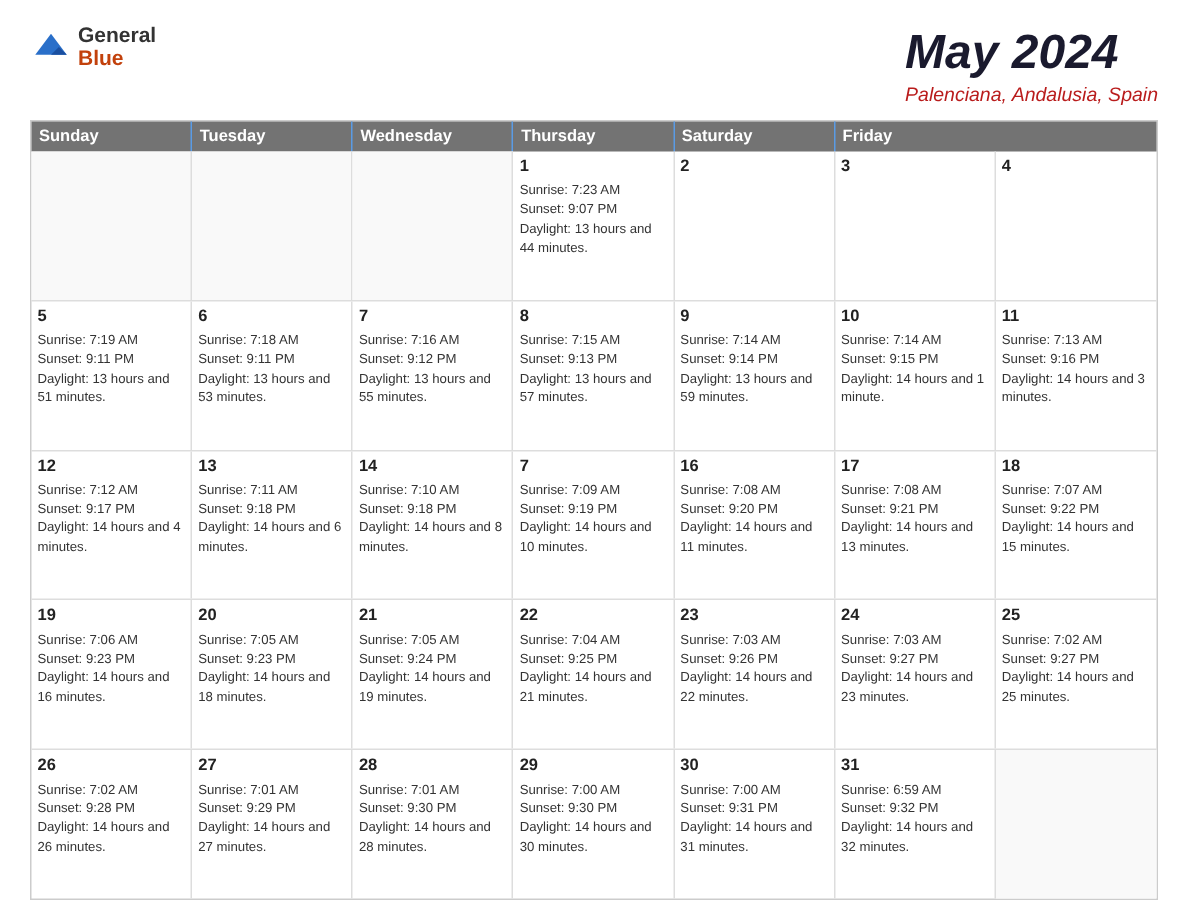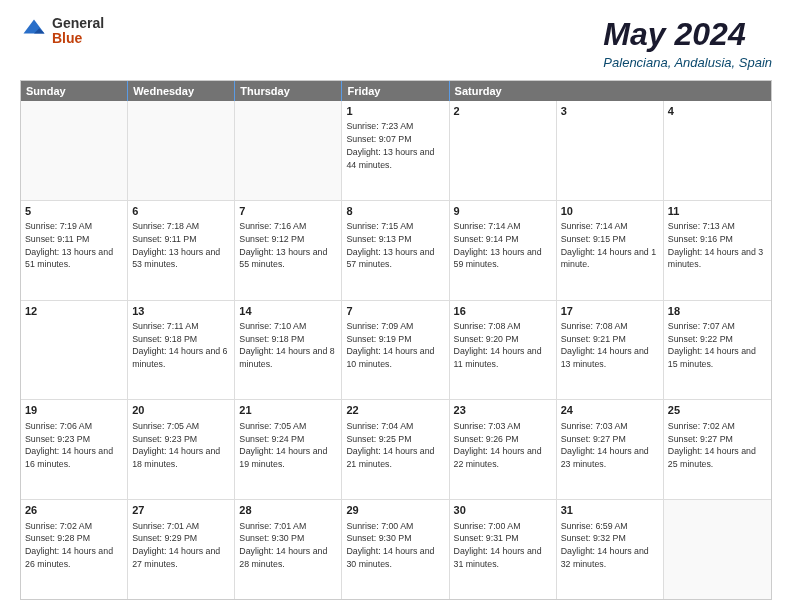--- a/index.html
+++ b/index.html
@@ -18,21 +18,21 @@
       flex-direction: column;
     }
     .header {
       display: flex;
       justify-content: space-between;
       align-items: flex-start;
       margin-bottom: 10px;
     }
     .logo {
       display: flex;
-      align-items: flex-start;
+      align-items: flex-end;
       gap: 4px;
     }
     .logo-text {
       display: flex;
       flex-direction: column;
       line-height: 1.1;
     }
     .logo-general {
       font-size: 14px;
       font-weight: bold;
@@ -51,21 +51,21 @@
       text-align: left;
       font-style: italic;
     }
     .title-month {
       font-size: 32px;
       font-weight: bold;
       color: #1a1a2e;
     }
     .title-location {
       font-size: 13px;
-      color: #0c4a6e;
+      color: #b91c1c;
       margin-top: 2px;
     }
     .calendar {
       flex: 1;
       display: flex;
       flex-direction: column;
       border: 1px solid #ccc;
     }
     .cal-header {
       display: grid;
@@ -131,24 +131,25 @@
       </div>
     </div>
     <div class="title-block">
       <div class="title-month">May 2024</div>
       <div class="title-location">Palenciana, Andalusia, Spain</div>
     </div>
   </div>
   <div class="calendar">
     <div class="cal-header" id="cal-header">
         <div class="cal-header-cell">Sunday</div>
+        <div class="cal-header-cell">Tuesday</div>
         <div class="cal-header-cell">Wednesday</div>
         <div class="cal-header-cell">Thursday</div>
+        <div class="cal-header-cell">Saturday</div>
         <div class="cal-header-cell">Friday</div>
-        <div class="cal-header-cell">Saturday</div>
       </div>
     <div class="cal-body" id="cal-body">
         <div class="cal-row">
           <div class="cal-cell empty"></div>
           <div class="cal-cell empty"></div>
           <div class="cal-cell empty"></div>
           <div class="cal-cell">
             <div class="day-num">1</div>
             <div class="cell-info">Sunrise: 7:23 AM<br>Sunset: 9:07 PM<br>Daylight: 13 hours and 44 minutes.</div>
           </div>
@@ -188,20 +189,21 @@
             <div class="cell-info">Sunrise: 7:14 AM<br>Sunset: 9:15 PM<br>Daylight: 14 hours and 1 minute.</div>
           </div>
           <div class="cal-cell">
             <div class="day-num">11</div>
             <div class="cell-info">Sunrise: 7:13 AM<br>Sunset: 9:16 PM<br>Daylight: 14 hours and 3 minutes.</div>
           </div>
         </div>
         <div class="cal-row">
           <div class="cal-cell">
             <div class="day-num">12</div>
+            <div class="cell-info">Sunrise: 7:12 AM<br>Sunset: 9:17 PM<br>Daylight: 14 hours and 4 minutes.</div>
           </div>
           <div class="cal-cell">
             <div class="day-num">13</div>
             <div class="cell-info">Sunrise: 7:11 AM<br>Sunset: 9:18 PM<br>Daylight: 14 hours and 6 minutes.</div>
           </div>
           <div class="cal-cell">
             <div class="day-num">14</div>
             <div class="cell-info">Sunrise: 7:10 AM<br>Sunset: 9:18 PM<br>Daylight: 14 hours and 8 minutes.</div>
           </div>
           <div class="cal-cell">

